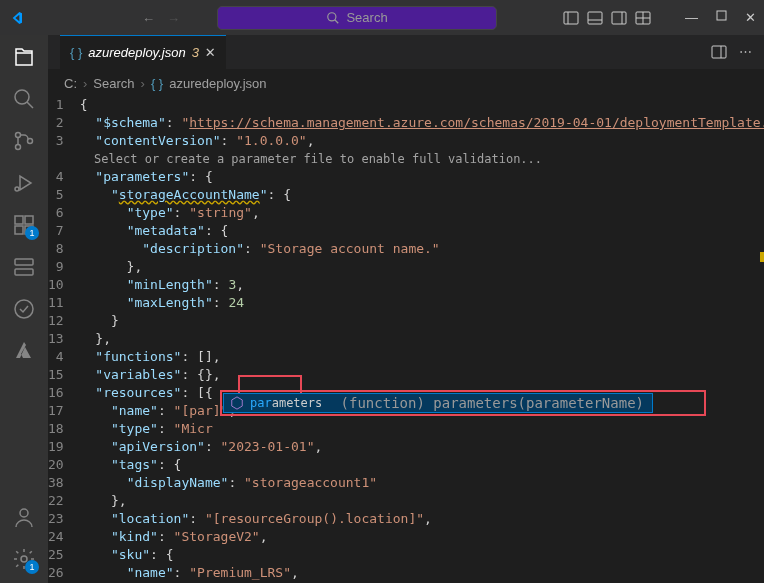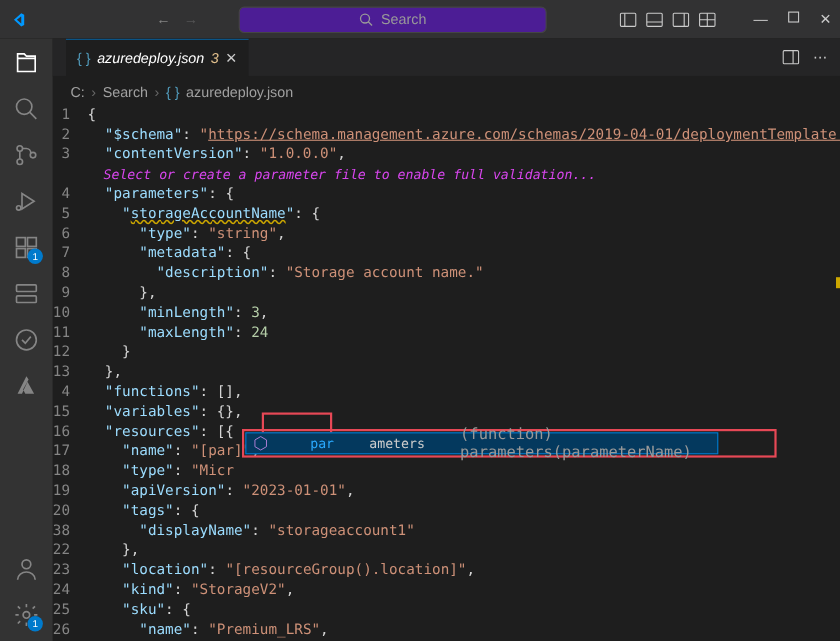--- a/index.html
+++ b/index.html
@@ -109,41 +109,40 @@
   color: #858585;
   user-select: none;
   line-height: 18px;
 }
 .code { flex: 1; line-height: 18px; white-space: pre; position: relative; }
 .ln { height: 18px; }
 .k { color: #9cdcfe; }
 .s { color: #ce9178; }
 .n { color: #b5cea8; }
 .p { color: #d4d4d4; }
-.c { color: #d946ef; font-style: italic; font-size: 12px; }
+.c { color: #a3a3a3; font-size: 12px; }
 .u { text-decoration: underline; }
 .wavy { text-decoration: underline wavy #cca700; }
 .highlight-box {
   position: absolute;
   border: 2px solid #e74856;
   pointer-events: none;
 }
 .autocomplete {
   position: absolute;
   left: 175px;
   top: 297px;
   width: 430px;
   height: 20px;
   background: #04395e;
   border: 1px solid #007acc;
   display: flex;
   align-items: center;
   font-size: 12px;
   z-index: 10;
-  gap: 32px;
 }
 .autocomplete .icon { color: #b180d7; margin: 0 6px; }
 .autocomplete .match { color: #2aaaff; }
 .autocomplete .rest { color: #cccccc; }
 .autocomplete .hint { margin-left: auto; color: #999; margin-right: 8px; font-size: 14px; }
 .orange-marker {
   position: absolute;
   right: 0;
   top: 156px;
   width: 4px;

